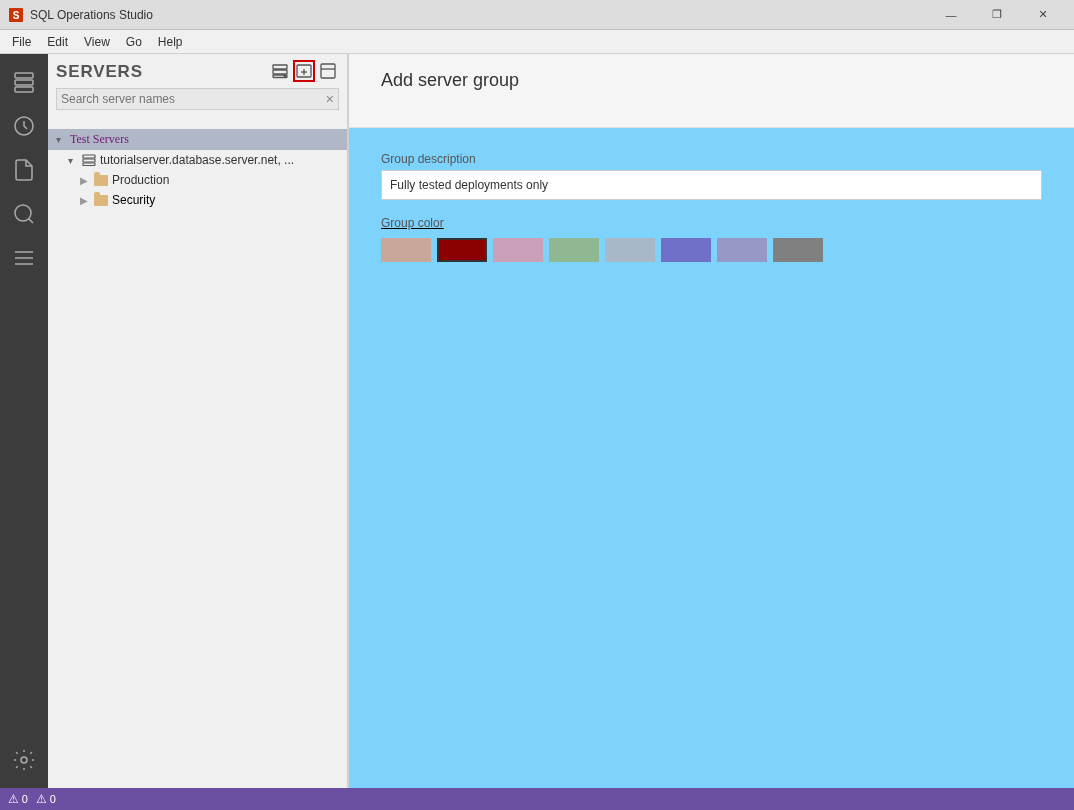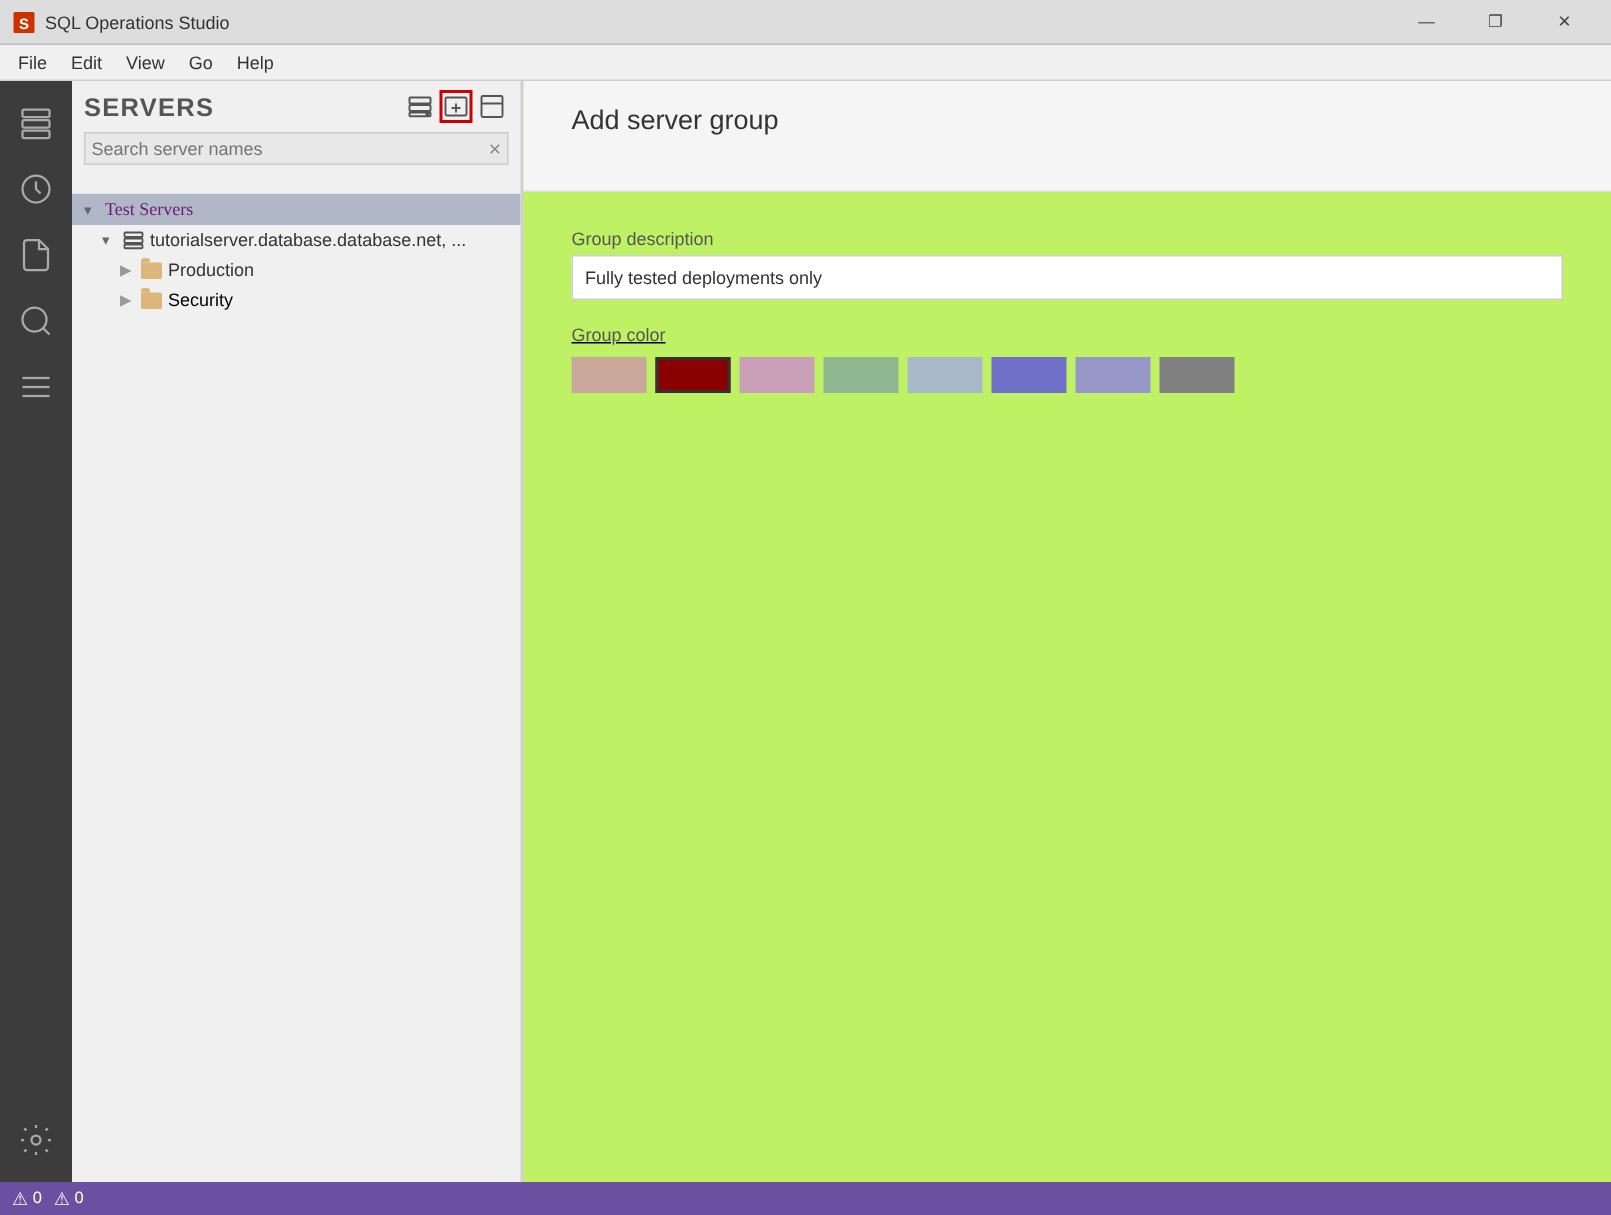--- a/index.html
+++ b/index.html
@@ -126,21 +126,21 @@
       white-space: nowrap;
       overflow: hidden;
     }
     .tree-item.selected { background: #b0b8c8; }
     .tree-item .indent { display: inline-block; }
     .tree-item .chevron { font-size: 10px; color: #666; margin-right: 2px; width: 12px; }
 
     
     .content {
       flex: 1;
-      background: #bef264;
+      background: #7dd3fc;
       display: flex;
       flex-direction: column;
     }
 
     
     .dialog-panel {
       padding: 24px 32px;
     }
     .dialog-title {
       font-size: 18px;
@@ -359,21 +359,21 @@
       </div>
 
       <div class="tree-item">
         <span class="indent" style="width: 16px;"></span>
         <span class="chevron">▾</span>
         <svg width="14" height="14" viewBox="0 0 14 14" fill="none" stroke="#555" stroke-width="1.2" style="margin-right:4px;">
           <rect x="1" y="2" width="12" height="3" rx="0.5"></rect>
           <rect x="1" y="6" width="12" height="3" rx="0.5"></rect>
           <rect x="1" y="10" width="12" height="2.5" rx="0.5"></rect>
         </svg>
-        <span style="font-size:12px;color:#333;">tutorialserver.database.database.net, ...</span>
+        <span style="font-size:12px;color:#333;">tutorialserver.database.server.net, ...</span>
       </div>
 
       <div class="tree-item">
         <span class="indent" style="width: 28px;"></span>
         <span class="chevron" style="color:#999;">▶</span>
         <span class="folder-icon"></span>
         <span style="font-size:12px;color:#333;">Production</span>
       </div>
 
       <div class="tree-item">

